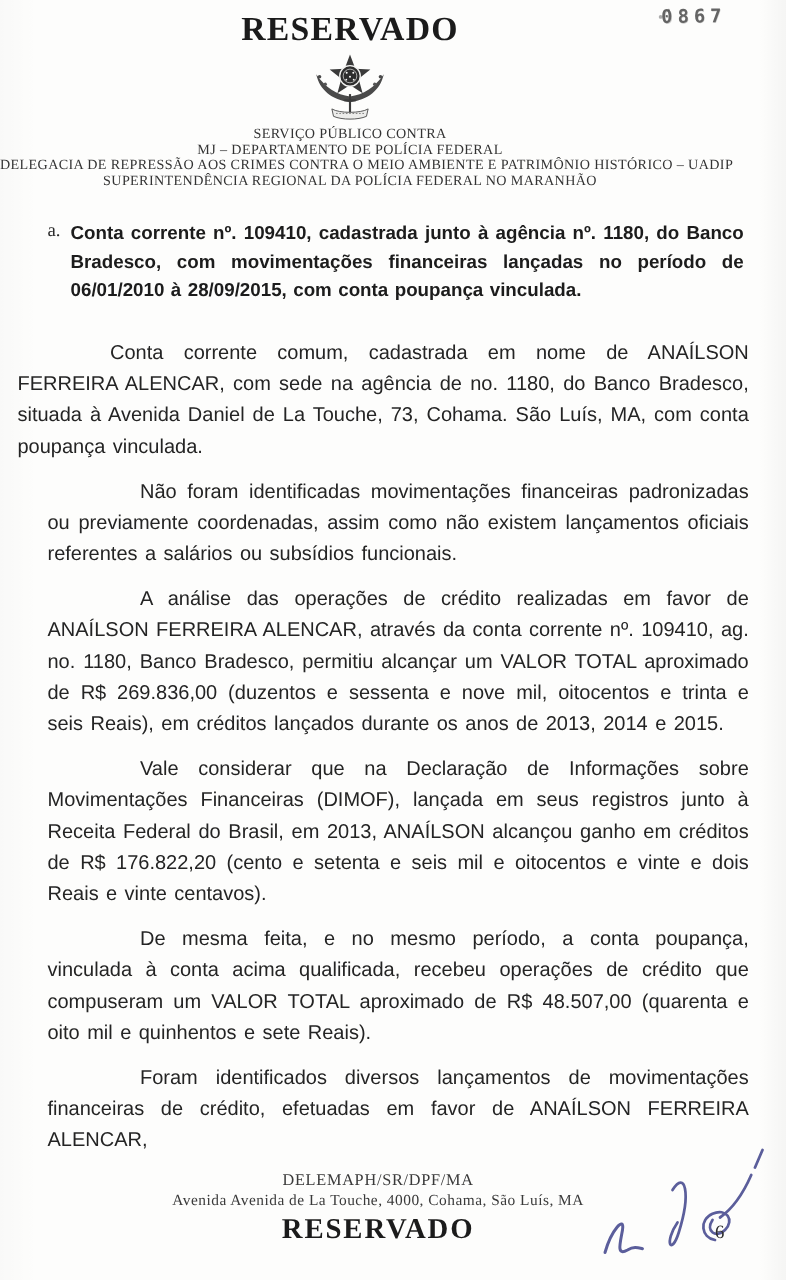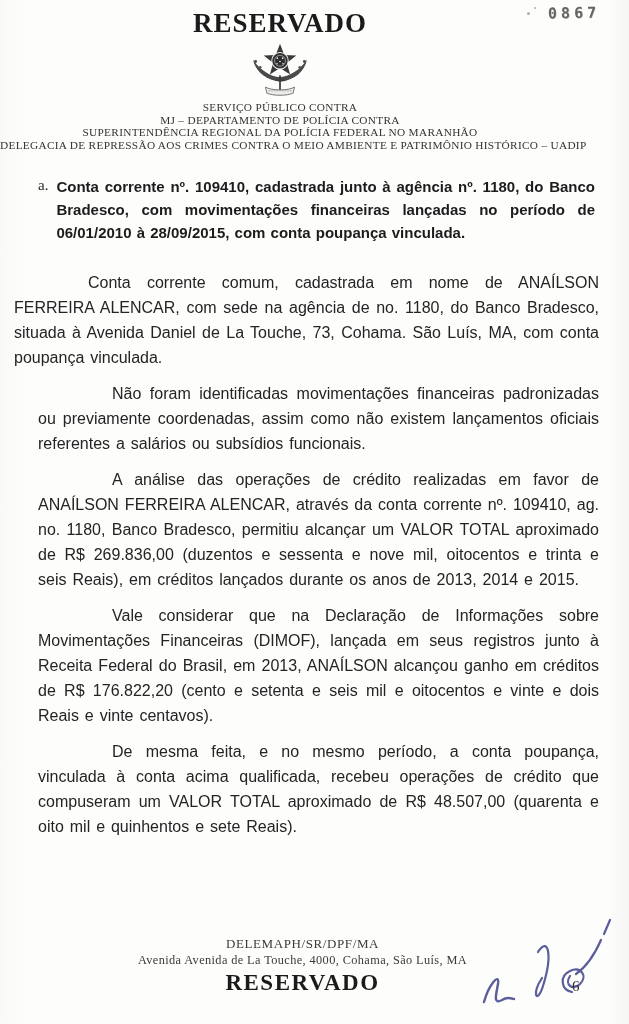--- a/index.html
+++ b/index.html
@@ -36,21 +36,21 @@
     font-size: 11.3px;
     line-height: 12.6px;
     letter-spacing: 0.3px;
     color: #333;
     white-space: nowrap;
   }
 
   
   .stamp {
     position: absolute;
-    left: 548px;
+    left: 529px;
     top: 4px;
     font-family: "DejaVu Sans Mono", monospace;
     font-weight: 700;
     font-size: 15px;
     letter-spacing: 4px;
     color: var(--stamp-ink, #4a4a4a);
     transform: rotate(-1deg);
     opacity: 0.85;
     text-shadow: 0.5px 0.5px 0 rgba(80,80,80,0.35);
   }
@@ -164,37 +164,38 @@
         <circle cx="45.5" cy="34.5" r="1.1" fill="#fbfbfa"></circle>
         <circle cx="54.5" cy="34.5" r="1.1" fill="#fbfbfa"></circle>
 
         <path d="M28 70 C37 75.5 63 75.5 72 70 L70 79 C60 83.5 40 83.5 30 79 Z" fill="#ececea" stroke="#4a4a4a" stroke-width="1.1"></path>
         <path d="M33 75.5 h 34" stroke="#6a6a6a" stroke-width="1" stroke-dasharray="2 2"></path>
       </svg>
     </div>
 
     <div class="org-lines">
       <div>SERVIÇO PÚBLICO CONTRA</div>
-      <div>MJ – DEPARTAMENTO DE POLÍCIA CONTRA</div>
+      <div>MJ – DEPARTAMENTO DE POLÍCIA FEDERAL</div>
+      <div>DELEGACIA DE REPRESSÃO AOS CRIMES CONTRA O MEIO AMBIENTE E PATRIMÔNIO HISTÓRICO – UADIP</div>
       <div>SUPERINTENDÊNCIA REGIONAL DA POLÍCIA FEDERAL NO MARANHÃO</div>
-      <div>DELEGACIA DE REPRESSÃO AOS CRIMES CONTRA O MEIO AMBIENTE E PATRIMÔNIO HISTÓRICO – UADIP</div>
     </div>
   </div>
 
   <div class="body-text">
     <div class="item-a">
       <span class="label">a.</span>
       <span class="text">Conta corrente nº. 109410, cadastrada junto à agência nº. 1180, do Banco Bradesco, com movimentações financeiras lançadas no período de 06/01/2010 à 28/09/2015, com conta poupança vinculada.</span>
     </div>
 
     <p class="para first">Conta corrente comum, cadastrada em nome de ANAÍLSON FERREIRA ALENCAR, com sede na agência de no. 1180, do Banco Bradesco, situada à Avenida Daniel de La Touche, 73, Cohama. São Luís, MA, com conta poupança vinculada.</p>
     <p class="para">Não foram identificadas movimentações financeiras padronizadas ou previamente coordenadas, assim como não existem lançamentos oficiais referentes a salários ou subsídios funcionais.</p>
     <p class="para">A análise das operações de crédito realizadas em favor de ANAÍLSON FERREIRA ALENCAR, através da conta corrente nº. 109410, ag. no. 1180, Banco Bradesco, permitiu alcançar um VALOR TOTAL aproximado de R$ 269.836,00 (duzentos e sessenta e nove mil, oitocentos e trinta e seis Reais), em créditos lançados durante os anos de 2013, 2014 e 2015.</p>
     <p class="para">Vale considerar que na Declaração de Informações sobre Movimentações Financeiras (DIMOF), lançada em seus registros junto à Receita Federal do Brasil, em 2013, ANAÍLSON alcançou ganho em créditos de R$ 176.822,20 (cento e setenta e seis mil e oitocentos e vinte e dois Reais e vinte centavos).</p>
     <p class="para">De mesma feita, e no mesmo período, a conta poupança, vinculada à conta acima qualificada, recebeu operações de crédito que compuseram um VALOR TOTAL aproximado de R$ 48.507,00 (quarenta e oito mil e quinhentos e sete Reais).</p>
+    <p class="para">Foram identificados diversos lançamentos de movimentações financeiras de crédito, efetuadas em favor de ANAÍLSON FERREIRA ALENCAR,</p>
   </div>
 
   <div class="footer">
     <div class="unit">DELEMAPH/SR/DPF/MA</div>
     <div class="address">Avenida Avenida de La Touche, 4000, Cohama, São Luís, MA</div>
     <div class="banner-bottom">RESERVADO</div>
   </div>
 
   <svg class="handwriting" viewBox="0 0 150 110" aria-hidden="true">
     <path d="M8 90 C13 72 24 60 22 72 C20 83 17 93 26 88 C31 85 34 86 38 87" stroke-width="2.4"></path>

